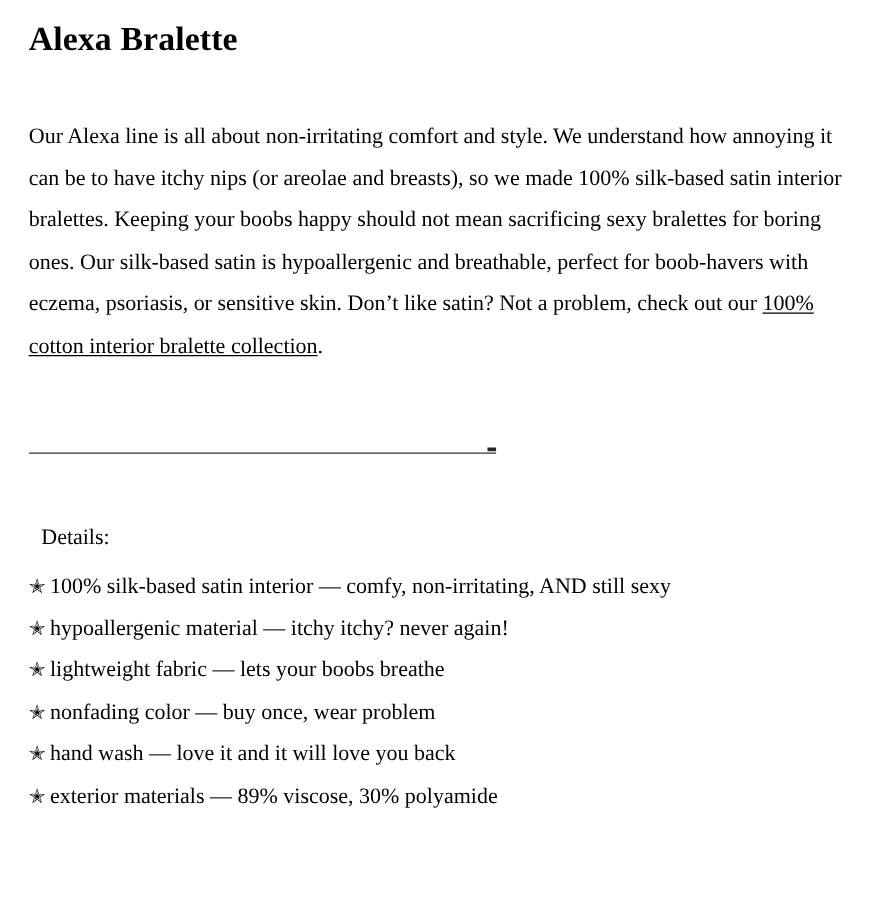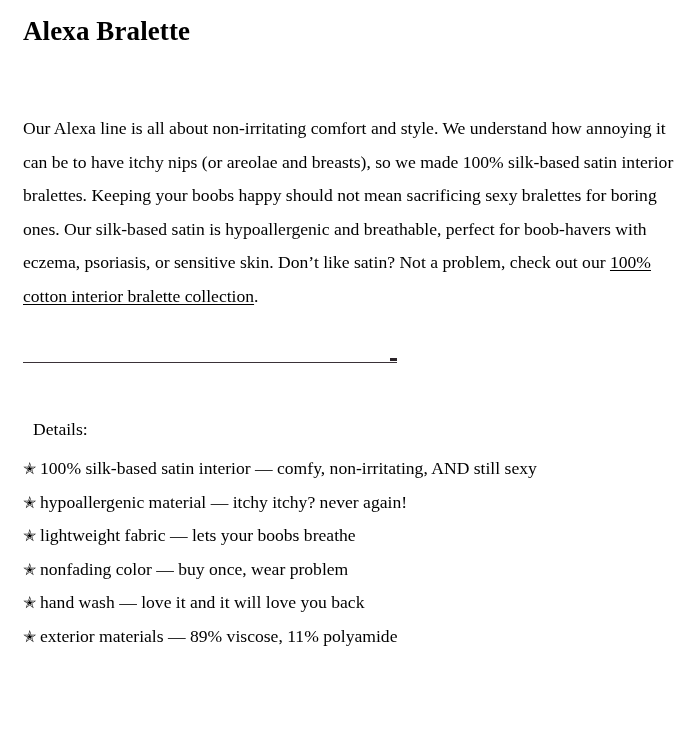--- a/index.html
+++ b/index.html
@@ -29,21 +29,21 @@
     margin: 0;
     font-size: 27px;
     font-weight: bold;
     line-height: 34px;
     letter-spacing: 0.1px;
     font-family: "Liberation Serif", "DejaVu Serif", serif;
   }
   .intro-paragraph {
     position: absolute;
     left: 23px;
-    top: 112px;
+    top: 92px;
     width: 664px;
     margin: 0;
     font-size: 17.6px;
     line-height: 33.6px;
     text-align: left;
   }
   .inline-link {
     color: #000000;
     text-decoration: underline;
     text-underline-offset: 2px;
@@ -140,18 +140,18 @@
     <li>
       <span class="bullet-star">✭</span><span>lightweight fabric — lets your boobs breathe</span>
     </li>
     <li>
       <span class="bullet-star">✭</span><span>nonfading color — buy once, wear problem</span>
     </li>
     <li>
       <span class="bullet-star">✭</span><span>hand wash — love it and it will love you back</span>
     </li>
     <li>
-      <span class="bullet-star">✭</span><span>exterior materials — 89% viscose, 11% polyamide</span>
+      <span class="bullet-star">✭</span><span>exterior materials — 89% viscose, 30% polyamide</span>
     </li>
   </ul>
 
 
 </div>
 
 </body></html>

